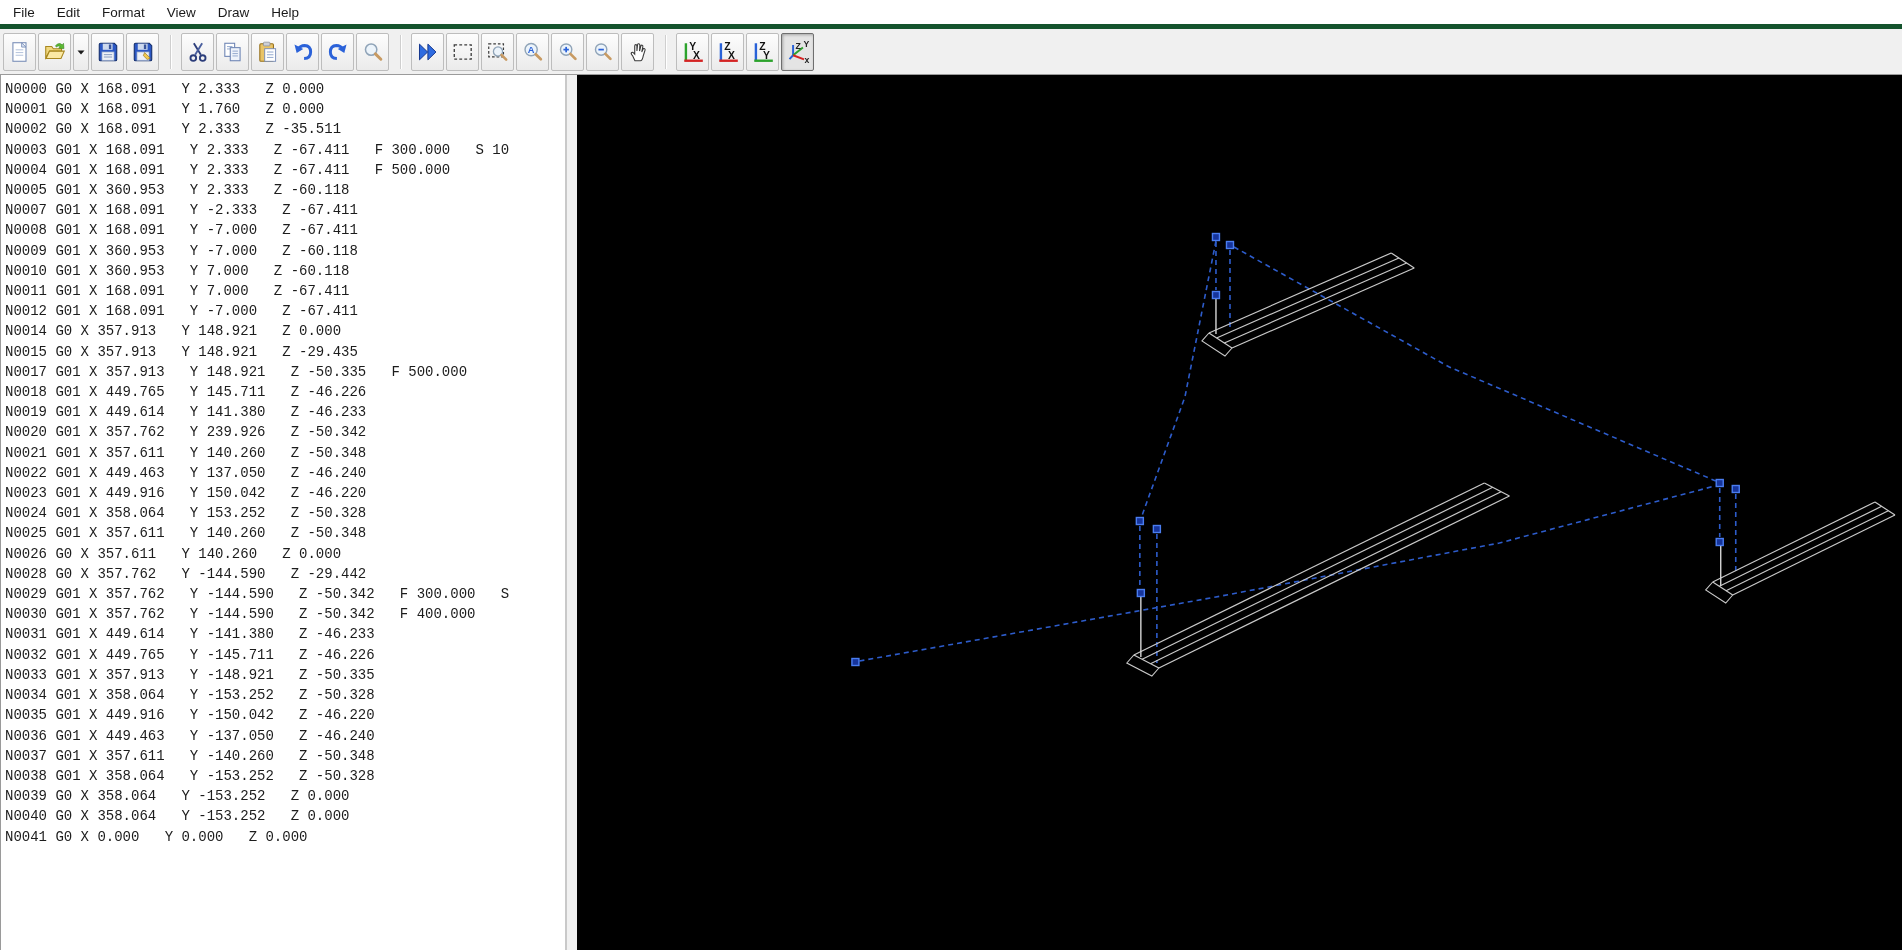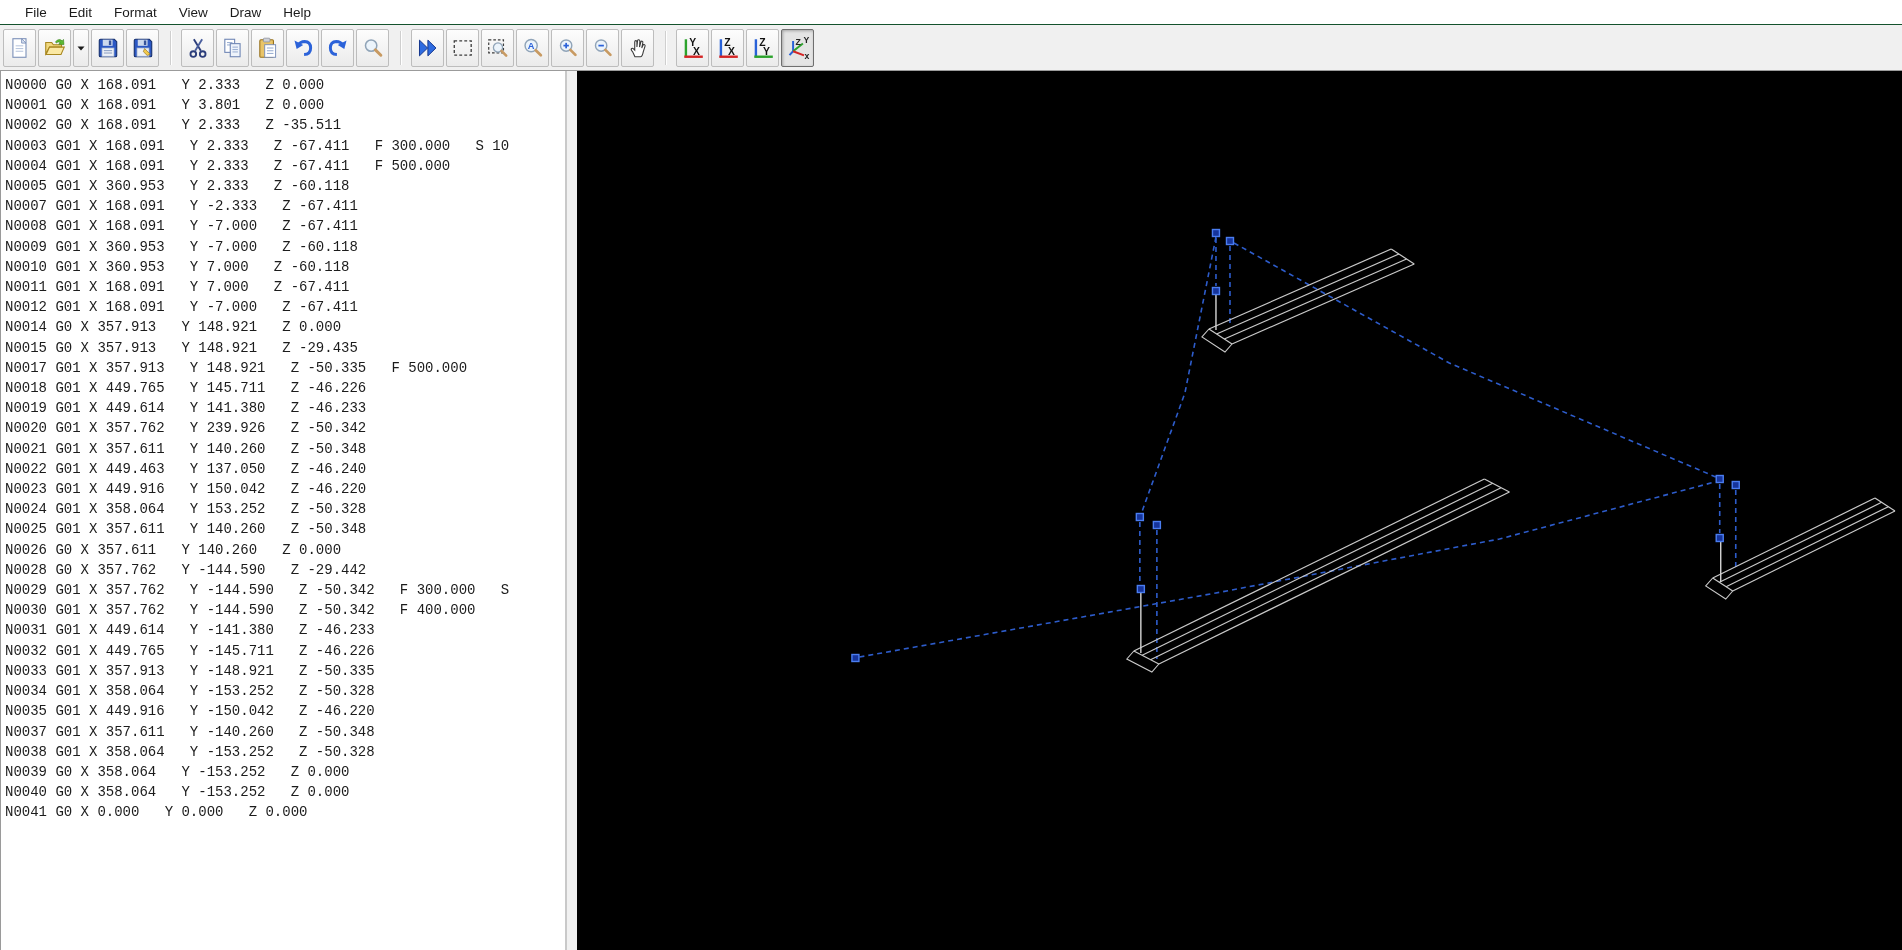--- a/index.html
+++ b/index.html
@@ -4,22 +4,22 @@
 <style>
   html,body{margin:0;padding:0;}
   body{
     width:1902px;height:950px;overflow:hidden;
     background:#f0f0f0;
     font-family:"Liberation Sans", sans-serif;
     -webkit-font-smoothing:antialiased;
   }
   
   .menubar{
-    height:24px;background:#ffffff;border-bottom:1px solid #14532d;
-    display:flex;align-items:center;padding-left:14px;
+    height:24px;background:#ffffff;border-bottom:5px solid #14532d;
+    display:flex;align-items:center;padding-left:2px;
   }
   .menu-item{
     font-size:13.5px;color:#1a1a1a;padding:3px 11px;cursor:default;
   }
   
   .toolbar{
     height:45px;background:#f0f0f0;border-bottom:1px solid #9b9b9b;
     display:flex;align-items:center;padding-left:2px;
   }
   .tb-group{display:flex;align-items:center;}
@@ -240,21 +240,21 @@
           <text x="16" y="6.5" font-size="8" font-weight="bold" fill="#222" font-family="Liberation Sans, sans-serif">Y</text>
           <text x="17" y="21" font-size="8" font-weight="bold" fill="#222" font-family="Liberation Sans, sans-serif">x</text>
         </svg>
       </div>
     </div>
   </div>
 
 <div class="content">
   <div class="editor">
       <div class="codeline">N0000 G0 X 168.091   Y 2.333   Z 0.000</div>
-      <div class="codeline">N0001 G0 X 168.091   Y 3.801   Z 0.000</div>
+      <div class="codeline">N0001 G0 X 168.091   Y 1.760   Z 0.000</div>
       <div class="codeline">N0002 G0 X 168.091   Y 2.333   Z -35.511</div>
       <div class="codeline">N0003 G01 X 168.091   Y 2.333   Z -67.411   F 300.000   S 10</div>
       <div class="codeline">N0004 G01 X 168.091   Y 2.333   Z -67.411   F 500.000</div>
       <div class="codeline">N0005 G01 X 360.953   Y 2.333   Z -60.118</div>
       <div class="codeline">N0007 G01 X 168.091   Y -2.333   Z -67.411</div>
       <div class="codeline">N0008 G01 X 168.091   Y -7.000   Z -67.411</div>
       <div class="codeline">N0009 G01 X 360.953   Y -7.000   Z -60.118</div>
       <div class="codeline">N0010 G01 X 360.953   Y 7.000   Z -60.118</div>
       <div class="codeline">N0011 G01 X 168.091   Y 7.000   Z -67.411</div>
       <div class="codeline">N0012 G01 X 168.091   Y -7.000   Z -67.411</div>
@@ -271,20 +271,21 @@
       <div class="codeline">N0025 G01 X 357.611   Y 140.260   Z -50.348</div>
       <div class="codeline">N0026 G0 X 357.611   Y 140.260   Z 0.000</div>
       <div class="codeline">N0028 G0 X 357.762   Y -144.590   Z -29.442</div>
       <div class="codeline">N0029 G01 X 357.762   Y -144.590   Z -50.342   F 300.000   S</div>
       <div class="codeline">N0030 G01 X 357.762   Y -144.590   Z -50.342   F 400.000</div>
       <div class="codeline">N0031 G01 X 449.614   Y -141.380   Z -46.233</div>
       <div class="codeline">N0032 G01 X 449.765   Y -145.711   Z -46.226</div>
       <div class="codeline">N0033 G01 X 357.913   Y -148.921   Z -50.335</div>
       <div class="codeline">N0034 G01 X 358.064   Y -153.252   Z -50.328</div>
       <div class="codeline">N0035 G01 X 449.916   Y -150.042   Z -46.220</div>
+      <div class="codeline">N0036 G01 X 449.463   Y -137.050   Z -46.240</div>
       <div class="codeline">N0037 G01 X 357.611   Y -140.260   Z -50.348</div>
       <div class="codeline">N0038 G01 X 358.064   Y -153.252   Z -50.328</div>
       <div class="codeline">N0039 G0 X 358.064   Y -153.252   Z 0.000</div>
       <div class="codeline">N0040 G0 X 358.064   Y -153.252   Z 0.000</div>
       <div class="codeline">N0041 G0 X 0.000   Y 0.000   Z 0.000</div>
     </div>
   <div class="gutter"></div>
   <div class="viewport">
     <svg id="scene" viewBox="579 70 1323 880" preserveAspectRatio="none">
         <polyline points="1217,237 1217,285" fill="none" stroke="#2d5ccb" stroke-width="1.6" stroke-dasharray="5 4"></polyline>

